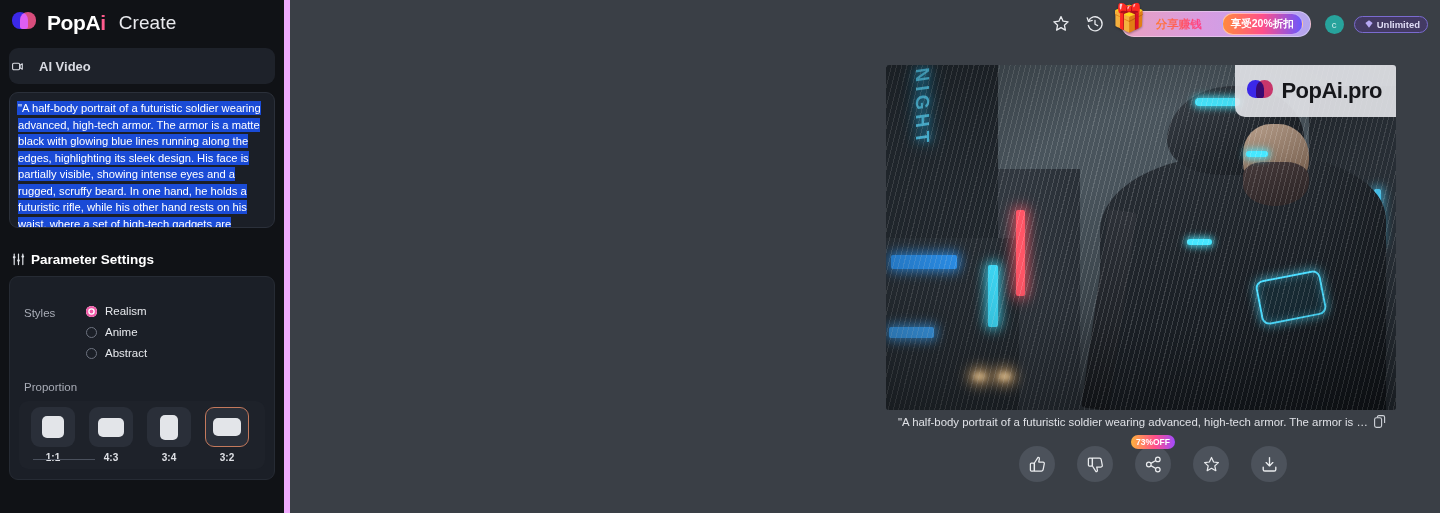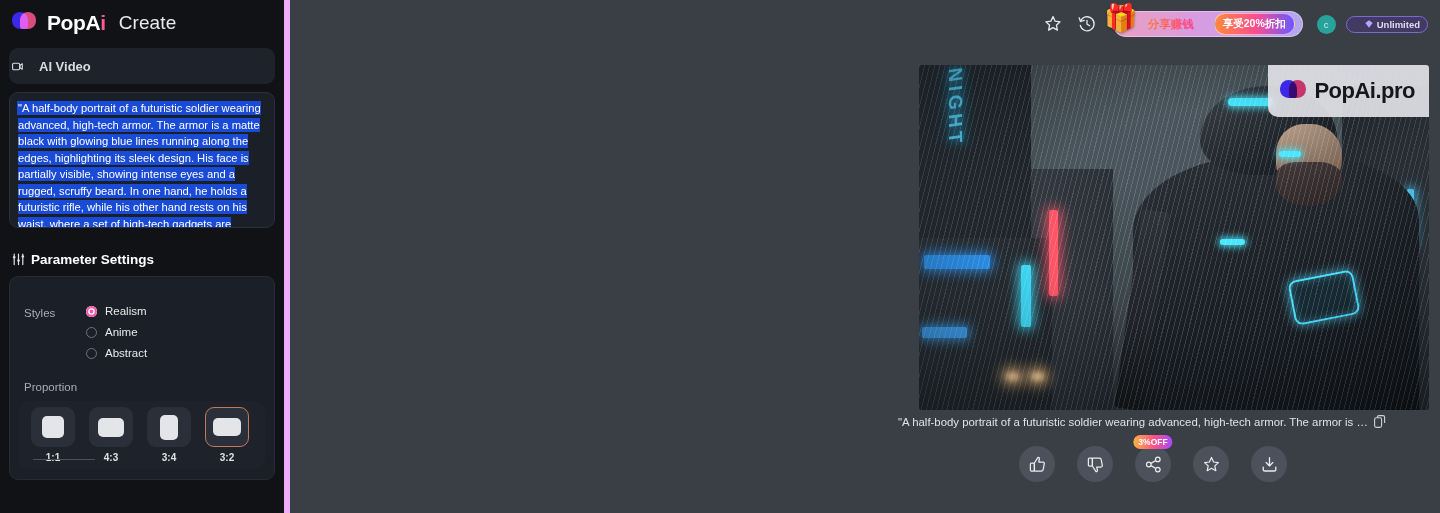--- a/index.html
+++ b/index.html
@@ -149,26 +149,26 @@
   }
   .avatar {
     width: 19px; height: 19px; border-radius: 50%; background: #27a39c;
     color: #cdeeec; font-size: 9.5px; display: flex; align-items: center;
     justify-content: center; cursor: pointer; margin-left: 4px;
   }
   .unlimited-badge {
     display: flex; align-items: center; gap: 3px;
     background: #3a3croundf; background: #433a63;
     border: 1px solid #7a6bd0; border-radius: 10px;
-    padding: 2px 7px 2px 17px; cursor: pointer;
+    padding: 2px 7px 2px 9px; cursor: pointer;
   }
   .unlimited-badge .lbl { font-size: 9.5px; font-weight: bold; color: #dfdcf5; }
 
   .stage {
-    position: absolute; left: 629px; top: 65px; width: 510px; height: 345px;
+    position: absolute; left: 596px; top: 65px; width: 510px; height: 345px;
     border-radius: 3px; overflow: hidden;
     background: #2b3138;
   }
   .scene { position: absolute; inset: 0; }
   .sky {
     position: absolute; inset: 0;
     background: linear-gradient(180deg, #4a555d 0%, #49545c 35%, #3e484f 62%, #2a3036 100%);
   }
   .bldg { position: absolute; background: #262c33; }
   .neon { position: absolute; border-radius: 2px; filter: blur(0.4px); }
@@ -471,21 +471,21 @@
       </div>
       <div class="action-btn">
         <span>
           <svg width="17" height="17" viewBox="0 0 17 17">
               <path d="M5.4 2 V10 L9 15.6 C9.9 15.8 10.6 15.1 10.4 14.1 L9.7 11 H14 C14.9 11 15.5 10.2 15.3 9.3 L14.2 3.6 C14.1 2.7 13.4 2 12.5 2 Z" fill="none" stroke="#e9ebee" stroke-width="1.25" stroke-linejoin="round"></path>
               <rect x="1.4" y="2" width="4" height="8" rx="1" fill="none" stroke="#e9ebee" stroke-width="1.25"></rect>
             </svg>
         </span>
       </div>
       <div class="action-btn">
-        <span class="off-badge">3%OFF</span>
+        <span class="off-badge">73%OFF</span>
         <span>
           <svg width="17" height="17" viewBox="0 0 17 17">
               <circle cx="12.8" cy="3.4" r="2.3" fill="none" stroke="#e9ebee" stroke-width="1.25"></circle>
               <circle cx="3.8" cy="8.5" r="2.3" fill="none" stroke="#e9ebee" stroke-width="1.25"></circle>
               <circle cx="12.8" cy="13.6" r="2.3" fill="none" stroke="#e9ebee" stroke-width="1.25"></circle>
               <path d="M5.9 7.4 L10.8 4.5 M5.9 9.6 L10.8 12.5" stroke="#e9ebee" stroke-width="1.25"></path>
             </svg>
         </span>
       </div>
       <div class="action-btn">

